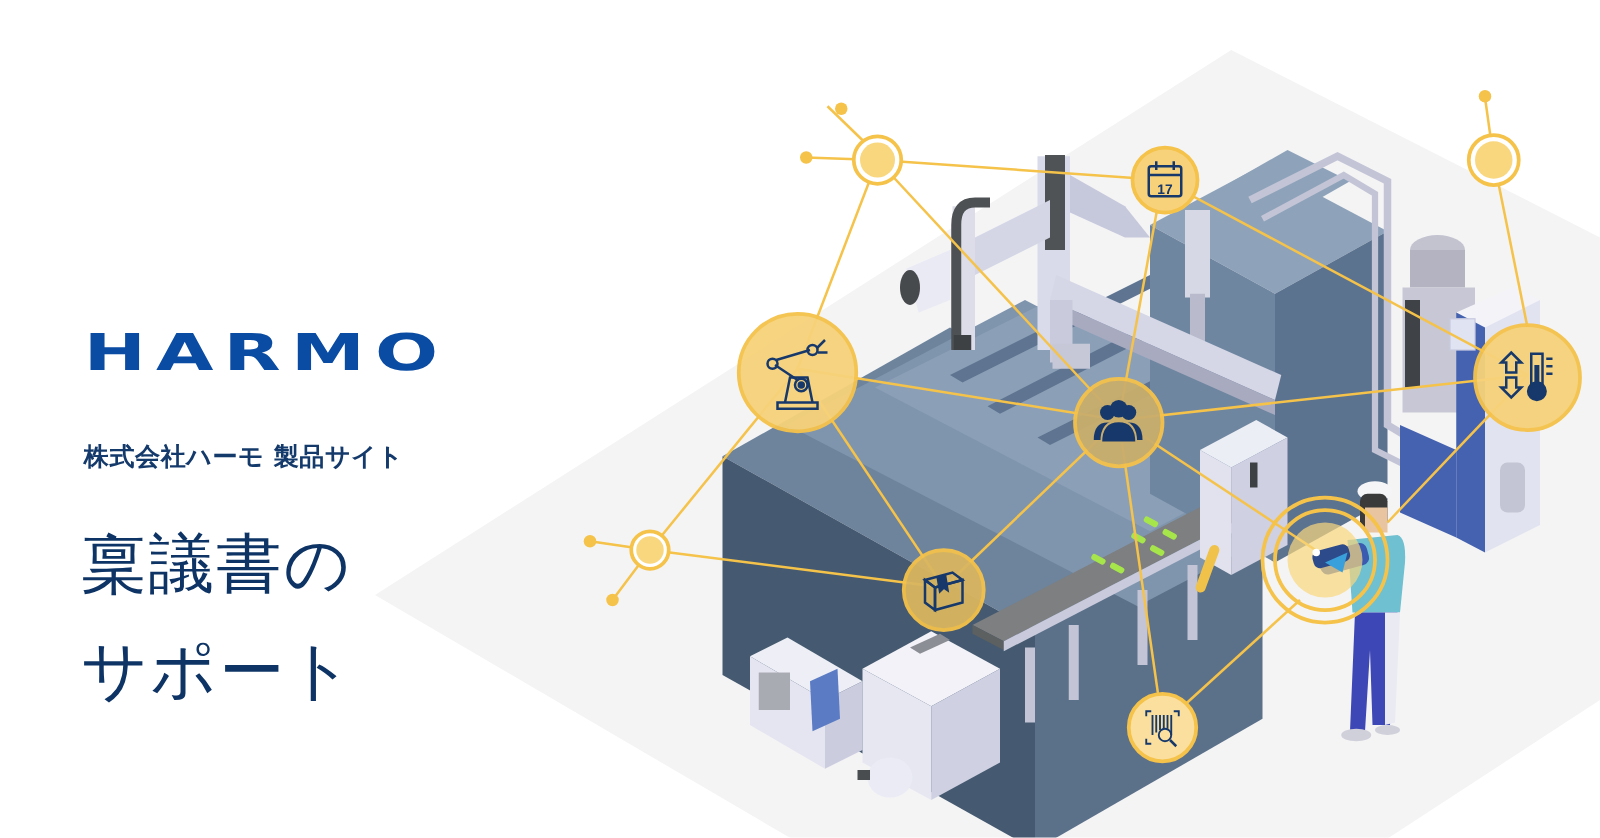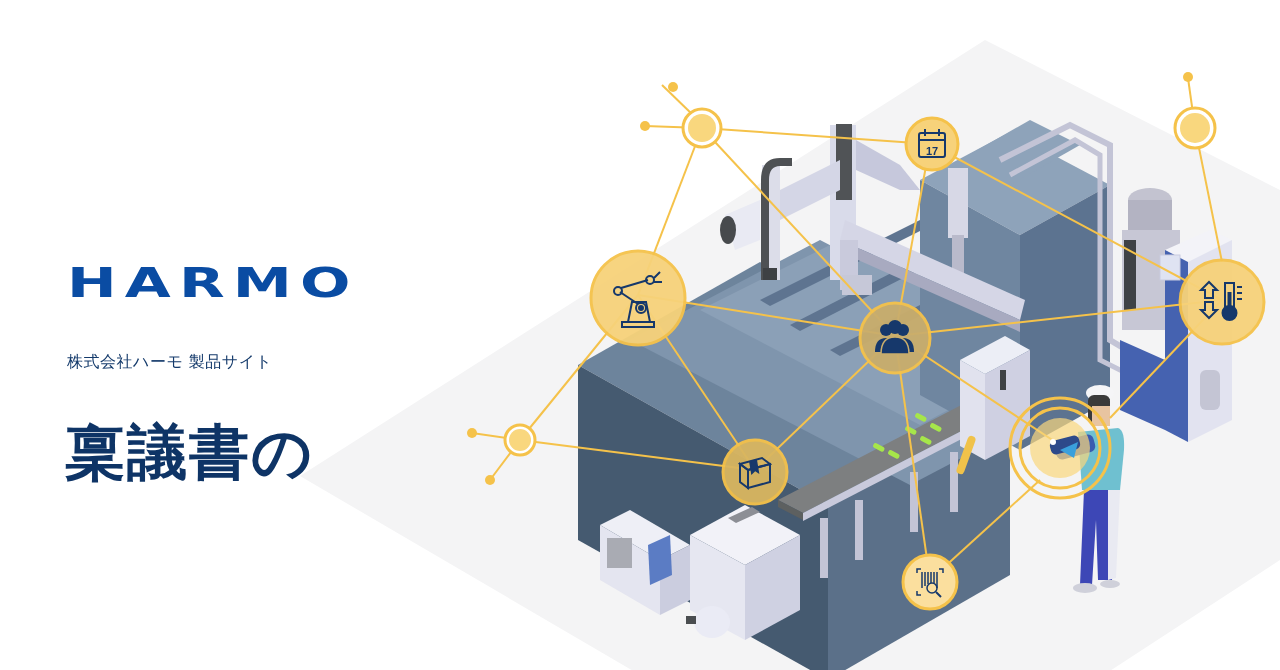--- a/index.html
+++ b/index.html
@@ -3,23 +3,23 @@
 <meta charset="utf-8">
 <style>
   html, body { margin:0; padding:0; }
   body { width:1280px; height:670px; overflow:hidden; background:#ffffff; position:relative;
          font-family:"DejaVu Sans", "Liberation Sans", sans-serif; }
   .stage { position:absolute; left:0; top:0; width:1280px; height:670px;margin-top:40px; }
   .left-panel { position:absolute; left:67px; top:0; width:420px; height:664px; z-index:5; }
   .logo { position:absolute; left:0; top:226px; width:310px; height:38px; color:#0a4ca3;
           font-family:"DejaVu Sans", sans-serif; font-weight:bold; font-size:44px; line-height:38px;
           letter-spacing:6px; transform:scaleX(1.35) scaleY(0.92); transform-origin:left top; }
-  .subtitle { position:absolute; left:0; top:312px; font-size:16px; font-weight:normal; color:#143a6b;
+  .subtitle { position:absolute; left:0; top:312px; font-size:20px; font-weight:bold; color:#143a6b;
               letter-spacing:0.5px; white-space:nowrap; }
-  .title { position:absolute; left:-2px; top:370px; font-size:60px; font-weight:bold; color:#0e3466;
+  .title { position:absolute; left:-2px; top:370px; font-size:52px; font-weight:normal; color:#0e3466;
            line-height:85px; letter-spacing:2px; }
   .title span { display:block; white-space:nowrap; }
   .illustration { position:absolute; left:0; top:0; }
 </style>
 </head>
 <body>
 
 <div class="stage">
 
   <svg class="illustration" width="1280" height="670" viewBox="0 0 1280 670" xmlns="http://www.w3.org/2000/svg">
@@ -248,15 +248,16 @@
         <polygon points="1060,410 1078,402 1074,418" fill="#3aa0dc"></polygon>
       </g>
     </g>
   </svg>
 
   <div class="left-panel">
     <div class="logo">HARMO</div>
     <div class="subtitle">株式会社ハーモ 製品サイト</div>
     <h1 class="title" style="margin:0;">
       <span>稟議書の</span>
+      <span>サポート</span>
     </h1>
   </div>
 </div>
 
 </body></html>

